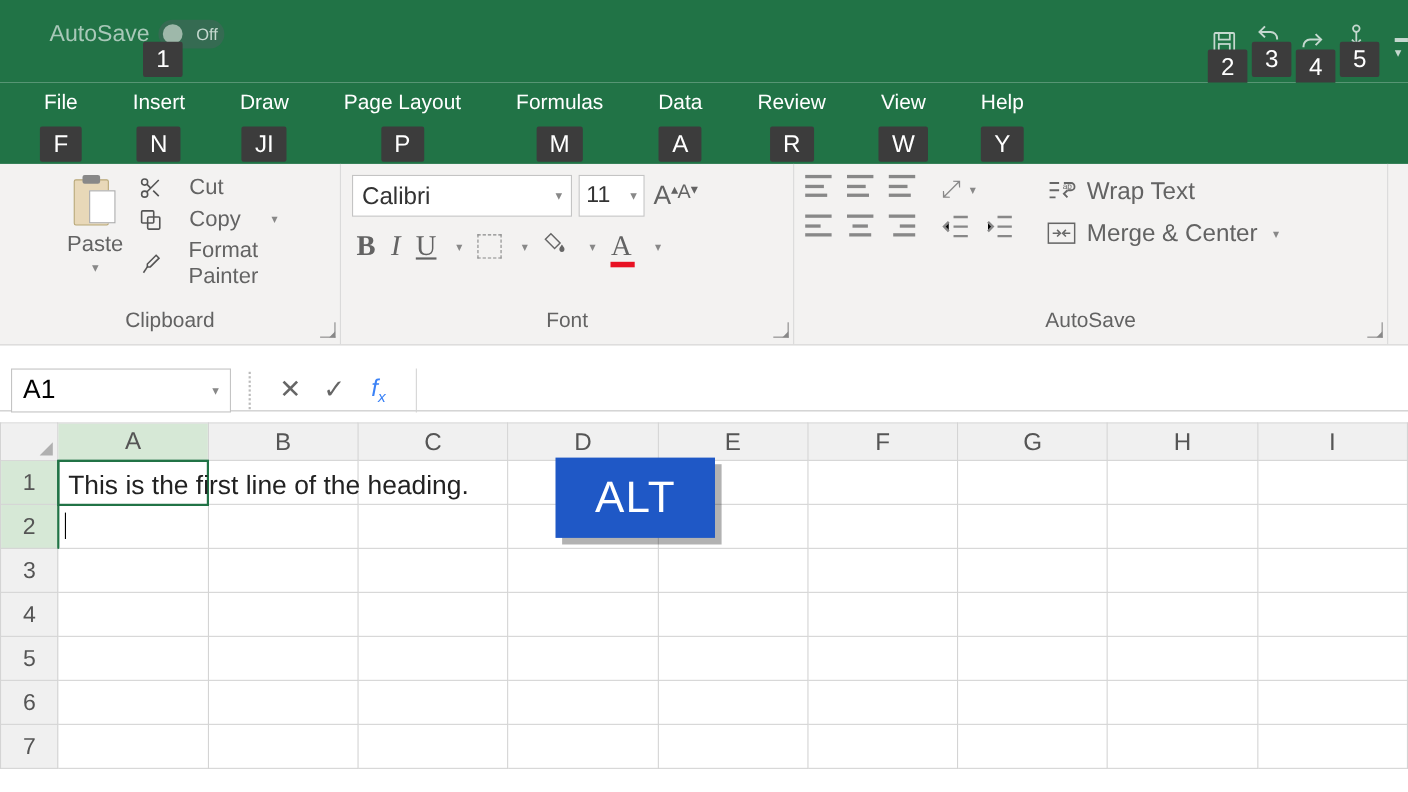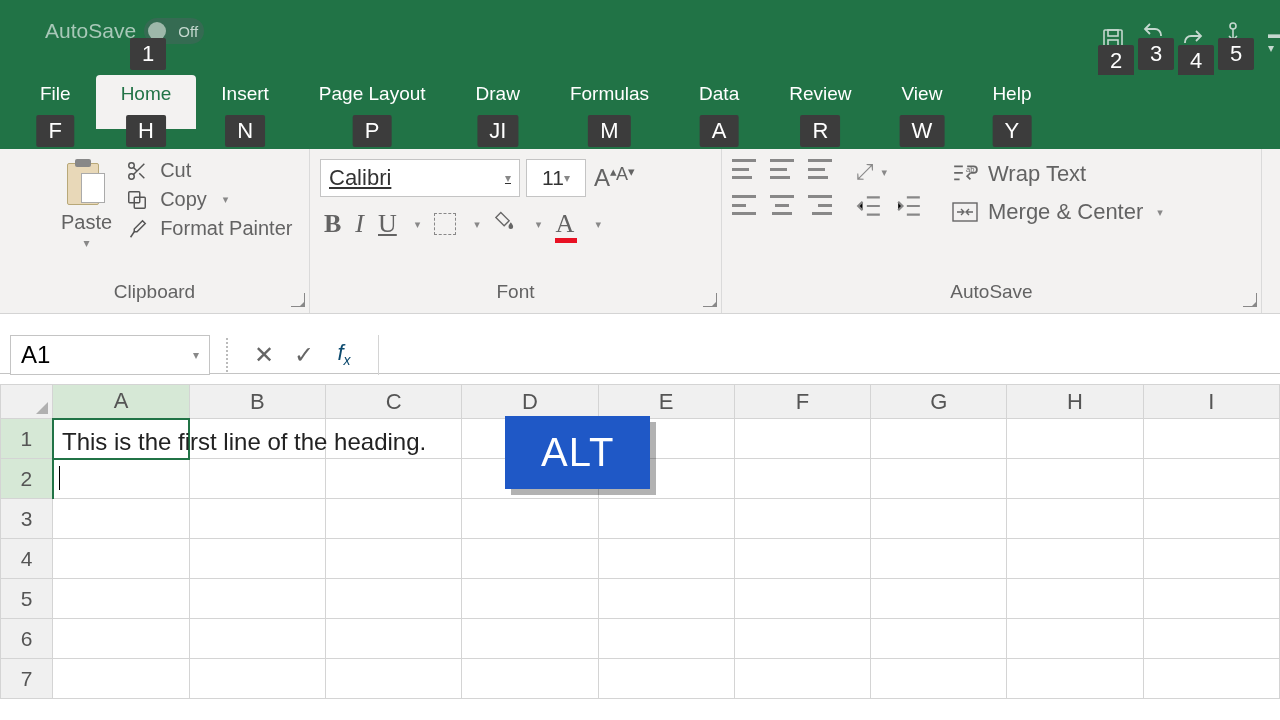--- a/index.html
+++ b/index.html
@@ -40,28 +40,28 @@
 
 .paste-col { display: flex; flex-direction: column; align-items: center; padding: 0 8px; margin-left: 43px; }
 .paste-icon { width: 40px; height: 48px; margin-top: 4px; position: relative; }
 .paste-icon .board { width: 32px; height: 42px; background: #e8d8b8; border: 1px solid #b8a878; position: absolute; left: 0; top: 4px; border-radius: 2px; }
 .paste-icon .clip { width: 16px; height: 8px; background: #888; position: absolute; left: 8px; top: 0; border-radius: 2px; }
 .paste-icon .doc { width: 24px; height: 30px; background: #fff; border: 1px solid #aaa; position: absolute; left: 14px; top: 14px; }
 .paste-label { color: #636363; font-size: 20px; margin-top: 4px; }
 .paste-drop { color: #888; font-size: 12px; margin-top: 2px; }
 
 .clip-btns { display: flex; flex-direction: column; gap: 6px; padding: 4px 0 0 6px; }
-.clip-btn { display: flex; align-items: center; gap: 12px; color: #636363; font-size: 20px; }
+.clip-btn { display: flex; align-items: center; gap: 24px; color: #636363; font-size: 20px; }
 .clip-btn svg { width: 22px; height: 22px; }
 .drop-arrow { color: #888; font-size: 11px; margin-left: 4px; }
 
 
 .font-row1 { display: flex; align-items: center; gap: 6px; padding: 4px 0; }
-.font-name-box { width: 200px; height: 38px; border: 1px solid #c4c4c4; background: #fff; display: flex; align-items: center; padding: 0 8px; font-size: 22px; color: #333; justify-content: space-between; text-decoration: underline; }
-.font-size-box { width: 60px; height: 38px; border: 1px solid #c4c4c4; background: #fff; display: flex; align-items: center; padding: 12px 6px; font-size: 21px; color: #333; justify-content: center; }
+.font-name-box { width: 200px; height: 38px; border: 1px solid #c4c4c4; background: #fff; display: flex; align-items: center; padding: 0 8px; font-size: 22px; color: #333; justify-content: space-between; }
+.font-size-box { width: 60px; height: 38px; border: 1px solid #c4c4c4; background: #fff; display: flex; align-items: center; padding: 12px 6px; font-size: 21px; color: #333; justify-content: space-between; }
 .incr-decr { display: flex; gap: 2px; }
 .adjsize { font-size: 24px; color: #636363; padding: 0 2px; position: relative; }
 .adjsize sup { font-size: 13px; position: absolute; top: 0; }
 
 .font-row2 { display: flex; align-items: center; gap: 14px; padding: 8px 0 0 4px; }
 .fbtn { font-size: 26px; color: #636363; font-family: 'Times New Roman', serif; }
 .fbtn.bold { font-weight: bold; }
 .fbtn.italic { font-style: italic; }
 .fbtn.underline { text-decoration: underline; }
 .border-btn { width: 22px; height: 22px; border: 1px dashed #888; position: relative; }
@@ -88,21 +88,21 @@
 
 .wrap-merge { display: flex; flex-direction: column; gap: 12px; padding: 6px 0 0 14px; }
 .long-btn { display: flex; align-items: center; gap: 10px; color: #636363; font-size: 22px; }
 .long-btn svg { width: 26px; height: 22px; }
 
 
 .formulabar { height: 52px; border-bottom: 1px solid #c4c4c4; display: flex; align-items: center; background: #fff; padding-top: 20px; padding-bottom: 6px; margin-top: 8px;}
 .namebox { width: 200px; height: 40px; border: 1px solid #c4c4c4; margin-left: 10px; display: flex; align-items: center; padding: 0 10px; font-size: 24px; justify-content: space-between; background:#fff; }
 .fb-divider { width: 1px; height: 34px; background: #d4d4d4; margin: 0 16px; border-left:2px dotted #bbb; background:none; }
 .fb-btn { width: 40px; text-align: center; font-size: 24px; color: #666; }
-.fb-fx { font-style: italic; font-family: 'Times New Roman', serif; font-size: 22px; color: #0c4a6e; }
+.fb-fx { font-style: italic; font-family: 'Times New Roman', serif; font-size: 22px; color: #3b82f6; }
 .fb-input { flex: 1; height: 40px; border-left: 1px solid #d4d4d4; margin-left: 14px; padding-left: 10px; }
 
 
 .grid-wrap { position: relative; }
 .grid { border-collapse: collapse; width: 100%; margin-top: 10px; }
 .grid th, .grid td { border: 1px solid #d4d4d4; font-weight: normal; }
 .selall { width: 50px; height: 34px; background: #f0f0f0; position: relative; }
 .selall::after { content:''; position:absolute; right:4px; bottom:4px; width:0;height:0;border-left:12px solid transparent; border-bottom:12px solid #b0b0b0; }
 .colhdr { height: 34px; background: #f0f0f0; text-align: center; font-size: 22px; color: #555; width: 130px; }
 .colhdr.sel { background: #d6e8d6; border-bottom: 2px solid #217346; }
@@ -175,42 +175,36 @@
 </div>
 
 <div class="tabbar">
   <div class="tab-wrap">
       <div class="tab">
         <span>File</span>
       </div>
       <div class="tab-keytip">F</div>
     </div>
   <div class="tab-wrap">
-      <div class="tab active">
-        <span>Home</span>
-      </div>
-      <div class="tab-keytip">H</div>
-    </div>
-  <div class="tab-wrap">
       <div class="tab">
         <span>Insert</span>
       </div>
       <div class="tab-keytip">N</div>
     </div>
   <div class="tab-wrap">
       <div class="tab">
+        <span>Draw</span>
+      </div>
+      <div class="tab-keytip">JI</div>
+    </div>
+  <div class="tab-wrap">
+      <div class="tab">
         <span>Page Layout</span>
       </div>
       <div class="tab-keytip">P</div>
-    </div>
-  <div class="tab-wrap">
-      <div class="tab">
-        <span>Draw</span>
-      </div>
-      <div class="tab-keytip">JI</div>
     </div>
   <div class="tab-wrap">
       <div class="tab">
         <span>Formulas</span>
       </div>
       <div class="tab-keytip">M</div>
     </div>
   <div class="tab-wrap">
       <div class="tab">
         <span>Data</span>

